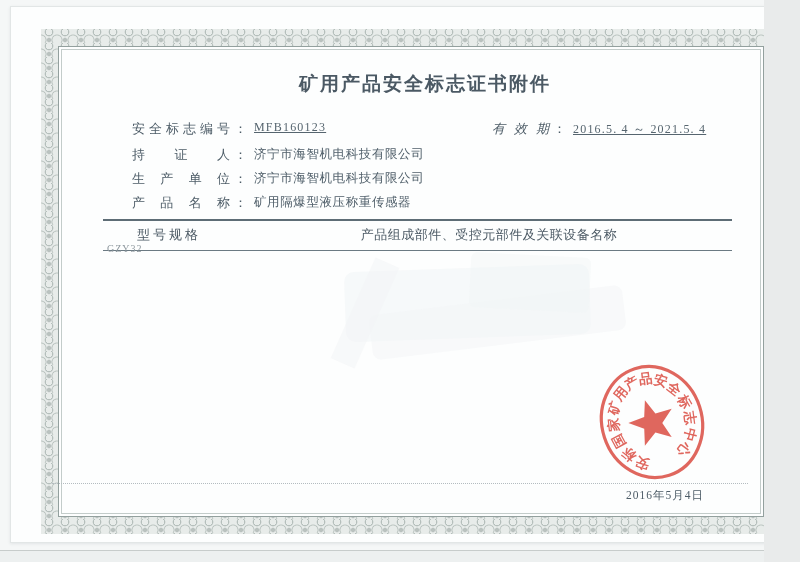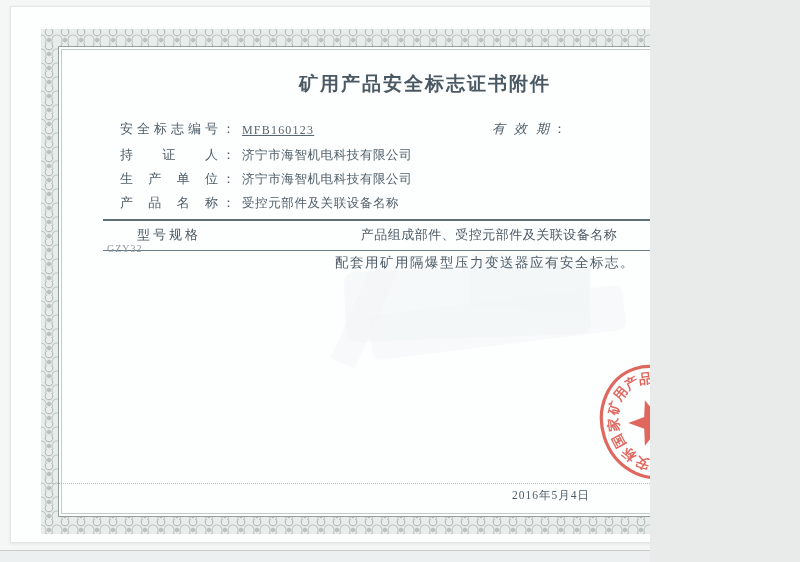--- a/index.html
+++ b/index.html
@@ -2,21 +2,21 @@
 <html style="--stamp-color: #dc5349;"><head>
 <meta charset="utf-8">
 <style>
   html,body{margin:0;padding:0;}
   body{
     font-family:"Liberation Serif","DejaVu Serif",serif;
     background:#e9ebeb;
   }
   .canvas{
     position:relative;
-    width:650px;height:562px;
+    width:764px;height:562px;
     background:#f5f7f7;
     overflow:hidden;
   }
   
   .scan-strip{
     position:absolute;left:0;top:550px;width:800px;height:12px;
     background:#edf0f0;
     border-top:1px solid #c7cccb;
   }
   
@@ -53,22 +53,22 @@
   .wm3{left:352px;top:258px;width:26px;height:110px;transform:rotate(24deg);opacity:.5;}
   .wm4{left:470px;top:255px;width:120px;height:55px;border-radius:6px;transform:rotate(3deg);opacity:.4;}
 
   .title{
     position:absolute;left:425px;top:71px;transform:translateX(-50%);
     white-space:nowrap;
     font-size:19px;font-weight:600;letter-spacing:2px;
     color:#4b5964;
   }
   .field-row{
-    position:absolute;left:120px;
-    display:flex;align-items:flex-end;
+    position:absolute;left:132px;
+    display:flex;align-items:flex-start;
     color:#4d5c67;white-space:nowrap;
   }
   .jlabel{
     display:inline-block;width:98px;
     font-size:13px;letter-spacing:0;
     text-align:justify;text-align-last:justify;
   }
   .jlabel-sm{
     display:inline-block;width:57px;
     font-size:13px;
@@ -155,34 +155,34 @@
       <span class="fvalue">济宁市海智机电科技有限公司</span>
   </div>
   <div class="field-row" style="top:170px;">
     <span class="jlabel">生产单位</span>
       <span class="colon">：</span>
       <span class="fvalue">济宁市海智机电科技有限公司</span>
   </div>
   <div class="field-row" style="top:194px;">
     <span class="jlabel">产品名称</span>
       <span class="colon">：</span>
-      <span class="fvalue">受控元部件及关联设备名称</span>
+      <span class="fvalue">矿用隔爆型液压称重传感器</span>
   </div>
 
   <div class="validity">
     <span class="jlabel-sm">有效期</span>
       <span class="colon">：</span>
+      <span class="fvalue-code">2016.5. 4 ～ 2021.5. 4</span>
   </div>
 
   <div class="rule rule-top"></div>
   <div class="th-model">型号规格</div>
   <div class="th-parts">产品组成部件、受控元部件及关联设备名称</div>
   <div class="rule rule-mid"></div>
   <div class="td-model">GZY32</div>
-  <div class="td-desc">配套用矿用隔爆型压力变送器应有安全标志。</div>
 
   <svg class="stamp" viewBox="0 0 130 146">
     <g transform="rotate(-18 65 73)">
       <ellipse class="stamp-ellipse" cx="65" cy="73" rx="50" ry="56"></ellipse>
       <polygon class="stamp-star" points="65,50 70.9,65.9 87.8,66.6 74.5,77.1 79.1,93.4 65,84 50.9,93.4 55.5,77.1 42.2,66.6 59.1,65.9"></polygon>
       <g id="stamp-chars">
           <text transform="translate(43.2 109.0) rotate(-145.0)" class="stamp-char">安</text>
           <text transform="translate(33.0 96.8) rotate(-122.7)" class="stamp-char">标</text>
           <text transform="translate(27.6 80.9) rotate(-100.4)" class="stamp-char">国</text>
           <text transform="translate(27.8 63.9) rotate(-78.1)" class="stamp-char">家</text>

